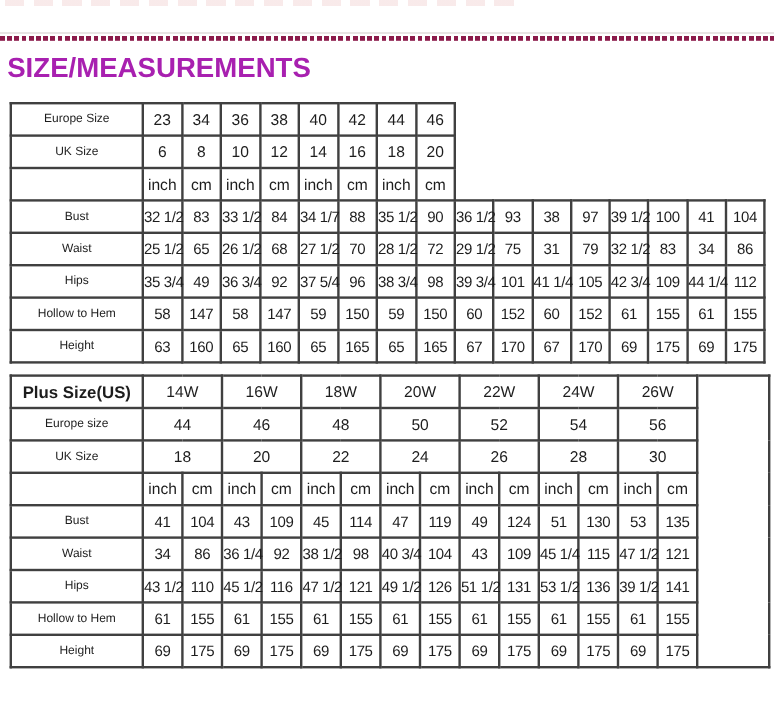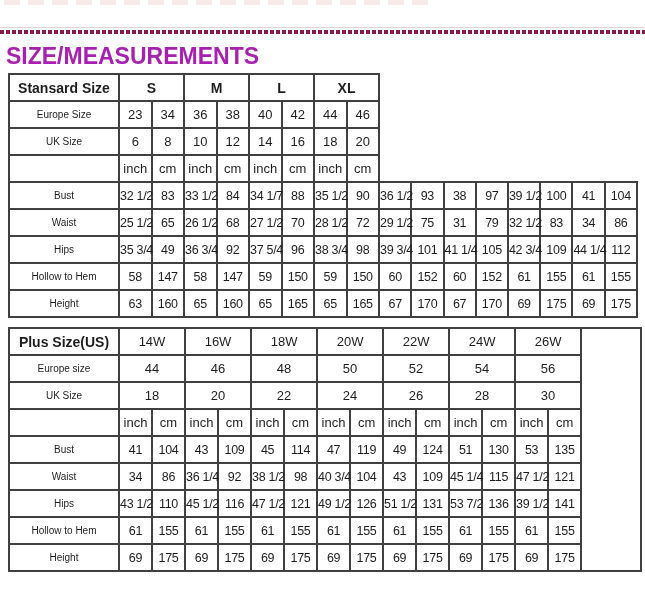--- a/index.html
+++ b/index.html
@@ -16,21 +16,21 @@
   .artifact{
     height:5px;width:430px;margin-left:4px;opacity:.45;
     background:repeating-linear-gradient(90deg, rgba(214,122,122,.35) 0 16px, transparent 16px 24px);
   }
   .top-gray-line{margin-top:22px;border-top:1px solid #d9d3d3;width:645px;}
   .dashes{
     margin-top:2px;height:4px;width:645px;
     background:repeating-linear-gradient(90deg, var(--dash-c) 0 4px, transparent 4px 6px);
   }
   .page-title{
-    margin:9px 0 4px 6px;font-size:23px;line-height:26px;font-weight:bold;
+    margin:9px 0 16px 6px;font-size:23px;line-height:26px;font-weight:bold;
     color:var(--heading-c);font-family:"Liberation Sans", sans-serif;
   }
   .size-table{
     border-collapse:collapse;table-layout:fixed;margin-left:8px;background:#fff;
   }
   .size-table td{
     border:2px solid var(--border-c);height:25px;padding:0;
     text-align:center;vertical-align:middle;white-space:nowrap;
     color:var(--text-c);background:#ffffff;font-size:13px;
   }
@@ -56,27 +56,20 @@
         <col style="width: 32.5px;">
         <col style="width: 32.5px;">
         <col style="width: 32.5px;">
         <col style="width: 32.5px;">
         <col style="width: 32.5px;">
         <col style="width: 32.5px;">
         <col style="width: 32.5px;">
       </colgroup>
       <tbody>
         <tr>
-          <td class="lbl bold">Stansard Size</td>
-          <td class="bold" colspan="2">S</td>
-          <td class="bold" colspan="2">M</td>
-          <td class="bold" colspan="2">L</td>
-          <td class="bold" colspan="2">XL</td>
-        </tr>
-        <tr>
           <td class="lbl">Europe Size</td>
           <td>23</td>
           <td>34</td>
           <td>36</td>
           <td>38</td>
           <td>40</td>
           <td>42</td>
           <td>44</td>
           <td>46</td>
         </tr>
@@ -308,21 +301,21 @@
           <td class="num">43 1/2</td>
           <td class="num">110</td>
           <td class="num">45 1/2</td>
           <td class="num">116</td>
           <td class="num">47 1/2</td>
           <td class="num">121</td>
           <td class="num">49 1/2</td>
           <td class="num">126</td>
           <td class="num">51 1/2</td>
           <td class="num">131</td>
-          <td class="num">53 7/2</td>
+          <td class="num">53 1/2</td>
           <td class="num">136</td>
           <td class="num">39 1/2</td>
           <td class="num">141</td>
         </tr>
         <tr>
           <td class="lbl">Hollow to Hem</td>
           <td class="num">61</td>
           <td class="num">155</td>
           <td class="num">61</td>
           <td class="num">155</td>

